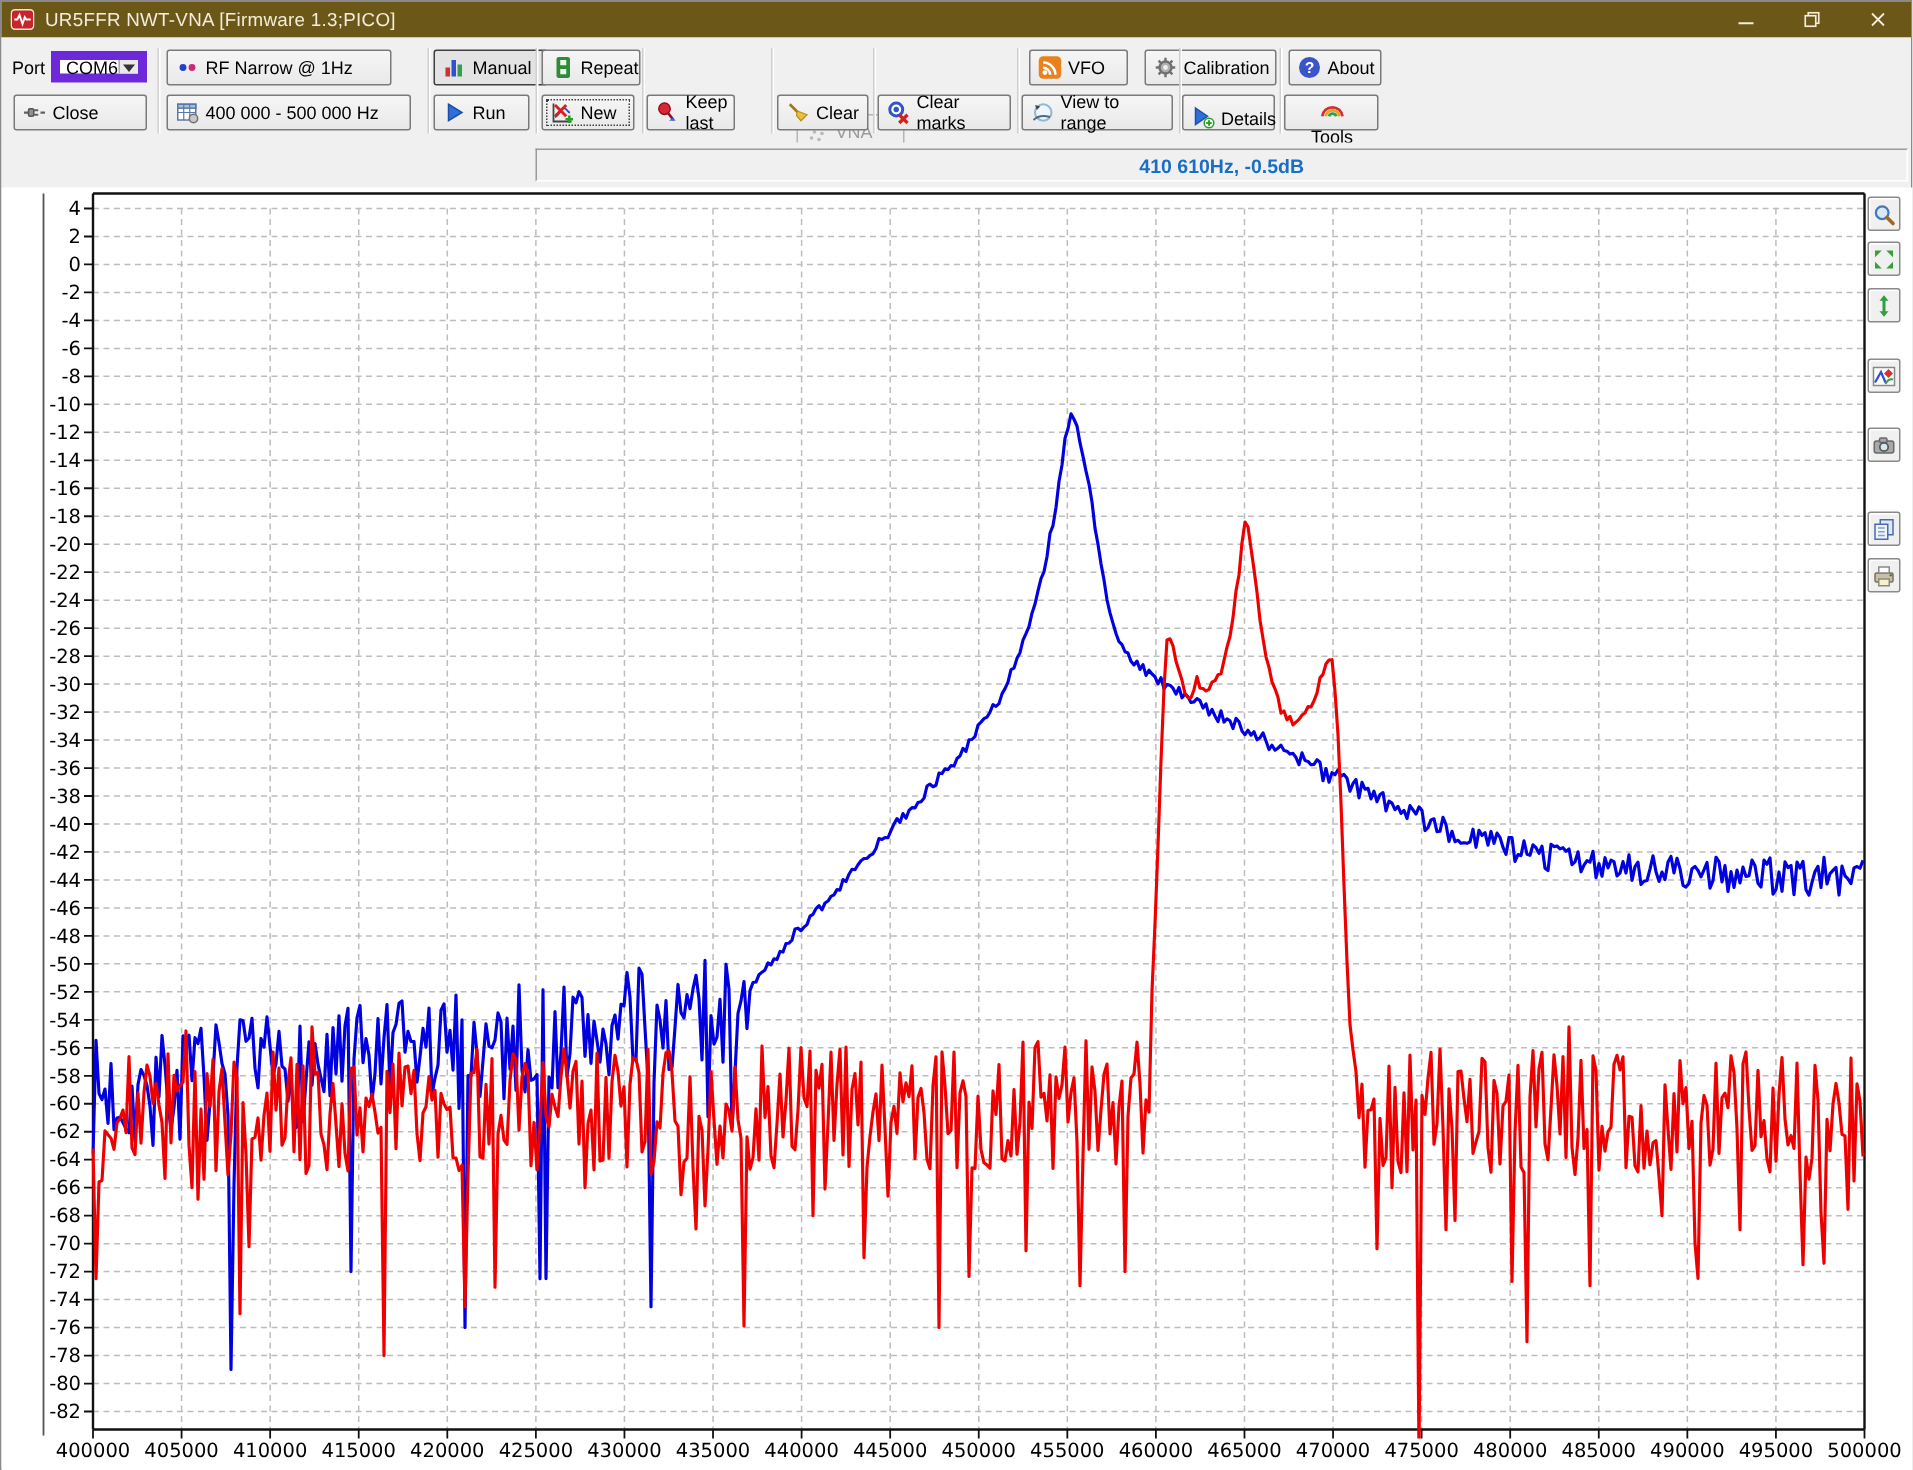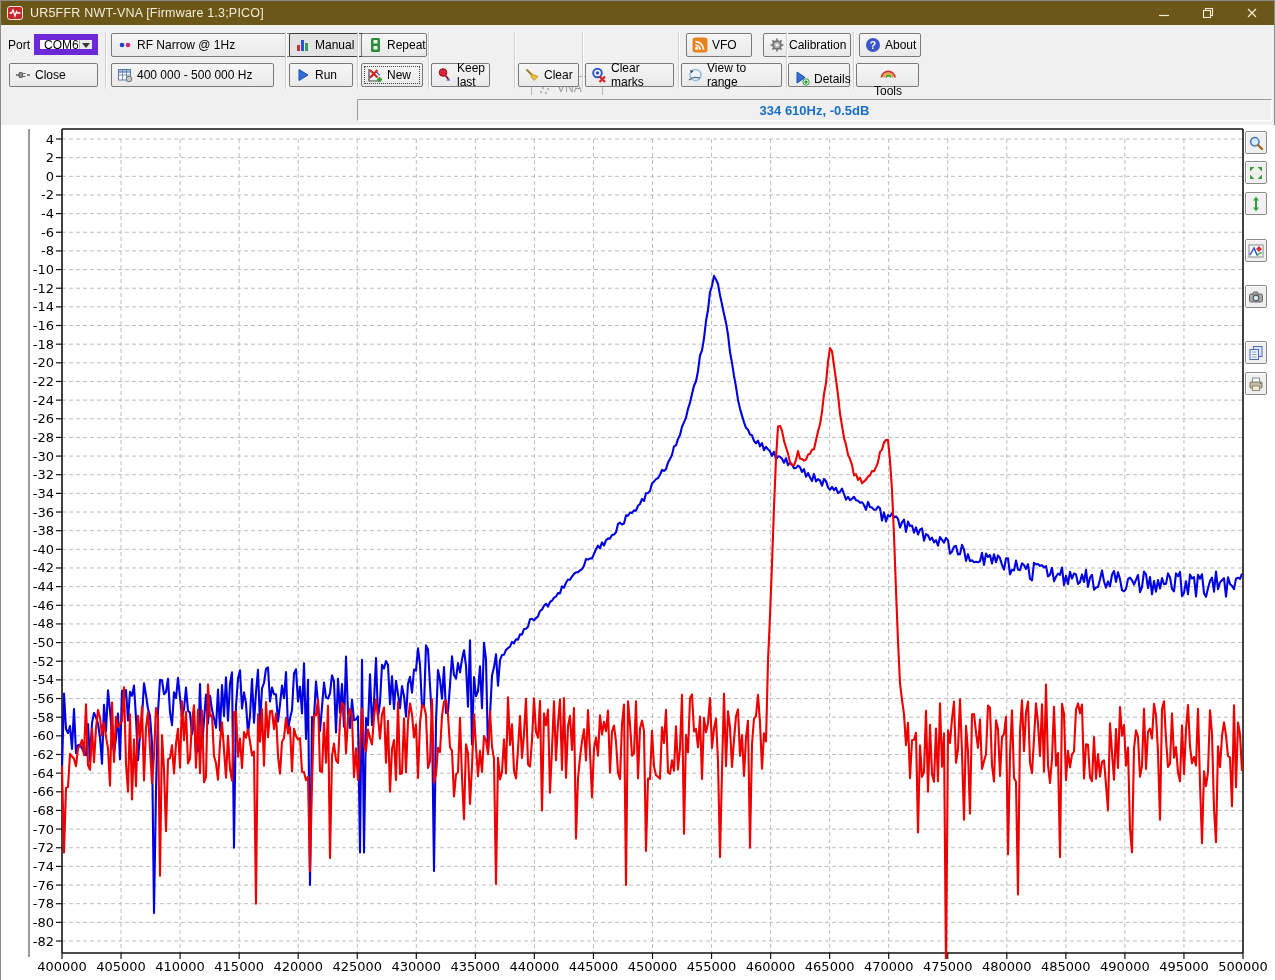--- a/index.html
+++ b/index.html
@@ -71,21 +71,21 @@
   </div>
 
   <div class="toolbar" id="toolbar">
     <span class="port-label">Port</span>
     <div class="combo">
       <span>COM6</span>
       <span class="combo-arrow">
           <i></i>
         </span>
     </div>
-  <div class="tbtn" style="left: 110px; width: 190px; top: 8px;">
+  <div class="tbtn" style="left: 110px; width: 150px; top: 8px;">
         <span class="ticon">
           <svg viewBox="0 0 16 16">
             <circle cx="5" cy="8" r="2.3" fill="#2440c8"></circle>
             <circle cx="11" cy="8" r="2.3" fill="#cc2a78"></circle>
           </svg>
         </span>
         <span>RF Narrow @ 1Hz</span>
       </div>
       <div class="tbtn checked" style="left: 288px; width: 76px; top: 8px;">
         <span class="ticon">
@@ -258,21 +258,21 @@
       <div class="sep" style="left: 427px;"></div>
       <div class="sep" style="left: 513px;"></div>
       <div class="sep" style="left: 581px;"></div>
       <div class="sep" style="left: 677px;"></div>
       <div class="sep" style="left: 785px;"></div>
       <div class="sep" style="left: 852px;"></div>
     </div>
 
   <div class="statusrow">
     <div class="status-panel">
-      <span>334 610Hz, -0.5dB</span>
+      <span>410 610Hz, -0.5dB</span>
     </div>
   </div>
 
   <div class="chart" id="chartwrap">
       <svg width="1275" height="856" class="plot">
         <defs>
           <clipPath id="plotclip">
             <rect x="60" y="3" width="1183" height="831"></rect>
           </clipPath>
         </defs>

